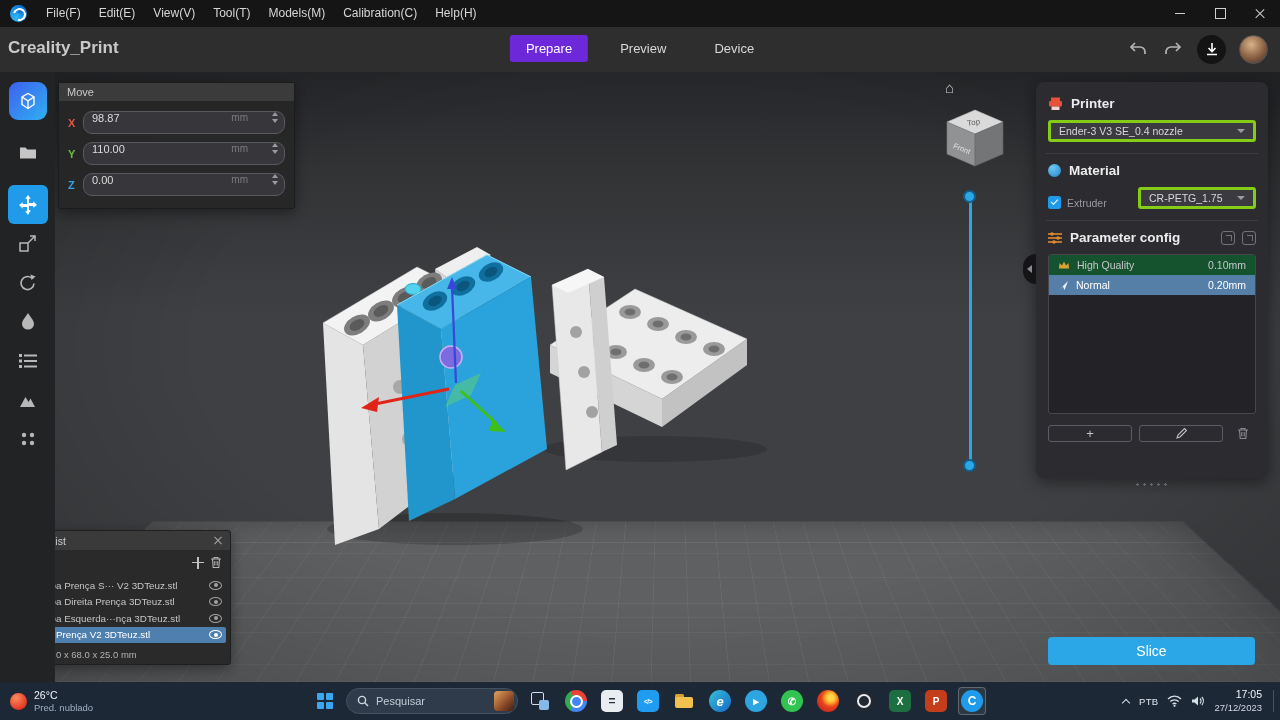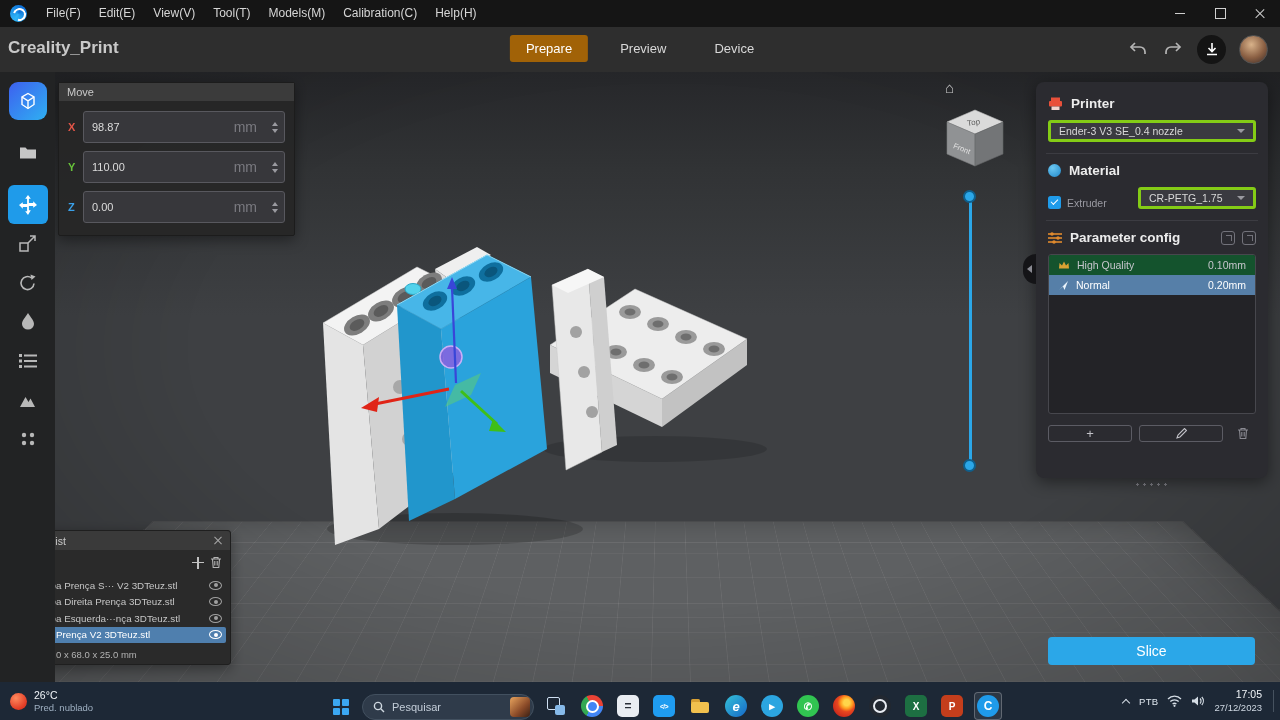--- a/index.html
+++ b/index.html
@@ -17,21 +17,21 @@
 .wc-max::after{content:"";width:9px;height:9px;border:1px solid #d0d0d0}
 .wc-close::before,.wc-close::after{content:"";position:absolute;width:12px;height:1.3px;background:#d0d0d0}
 .wc-close::before{transform:rotate(45deg)}
 .wc-close::after{transform:rotate(-45deg)}
 
 
 .header{position:absolute;top:27px;left:0;right:0;height:45px;background:#2e2e2e;z-index:40}
 .app-title{position:absolute;left:8px;top:11px;font-size:17px;font-weight:bold;color:#c9c9c9}
 .tabs{position:absolute;left:50%;top:8px;transform:translateX(-50%);display:flex;gap:16px;align-items:center}
 .tab{color:#d8d8d8;font-size:13px;padding:6px 16px;border-radius:3px;cursor:default}
-.tab.active{background:#a16207;color:#fff}
+.tab.active{background:#6d28d9;color:#fff}
 .hdr-actions{position:absolute;right:12px;top:7px;display:flex;gap:13px;align-items:center;height:30px}
 .icon-btn{width:22px;height:22px;display:flex;align-items:center;justify-content:center}
 .dl-btn{width:29px;height:29px;border-radius:50%;background:#141414;display:flex;align-items:center;justify-content:center}
 .avatar{width:29px;height:29px;border-radius:50%;background:radial-gradient(circle at 42% 32%,#d8b28a,#8a5f43 55%,#41302a 95%);border:1px solid #555}
 
 
 .sidebar{position:absolute;left:0;top:72px;bottom:38px;width:55px;background:#222324;z-index:30;display:flex;flex-direction:column;align-items:center;padding-top:10px}
 .side-logo{width:38px;height:38px;border-radius:9px;background:linear-gradient(135deg,#3d60ef,#2fb0f2);display:flex;align-items:center;justify-content:center;margin-bottom:13px}
 .side-btn{width:40px;height:39px;border-radius:6px;display:flex;align-items:center;justify-content:center}
 .side-btn.active{background:#1f9bea}
@@ -53,23 +53,23 @@
 .clip-handle.top{top:0}
 .clip-handle.bottom{bottom:0}
 
 
 .float-panel{position:absolute;left:58px;top:82px;width:237px;background:rgba(38,38,38,.96);border:1px solid #1c1c1c;border-radius:2px;z-index:20;box-shadow:0 4px 14px rgba(0,0,0,.4)}
 .fp-title{height:18px;background:#3b3b3b;color:#c9c9c9;font-size:11px;line-height:18px;padding-left:8px}
 .fp-body{padding:10px 9px 12px}
 .axis-row{display:flex;align-items:center;margin-bottom:8px}
 .axis-label{width:15px;font-size:11px;font-weight:bold}
 .axis-x{color:#e05548}.axis-y{color:#67c23a}.axis-z{color:#3aa0e8}
-.axis-input{flex:1;height:32px;background:#37373b;border:1px solid #58585e;border-radius:3px;display:flex;align-items:center;padding:0 4px 0 8px}
+.axis-input{flex:1;height:23px;background:#37373b;border:1px solid #58585e;border-radius:9px;display:flex;padding:0 4px 0 8px}
 .axis-val{flex:1;font-size:11px;color:#dcdcdc}
-.axis-unit{font-size:14px;color:#7a7a80;margin-right:15px}
+.axis-unit{font-size:10px;color:#7a7a80;margin-right:24px}
 .spin{display:flex;flex-direction:column;gap:3px;padding-right:2px}
 .spin i{width:0;height:0;border-left:3.5px solid transparent;border-right:3.5px solid transparent}
 .spin .up{border-bottom:4px solid #9a9aa0}
 .spin .dn{border-top:4px solid #9a9aa0}
 .fp-buttons{display:flex;gap:12px;margin-top:9px;padding:0 2px}
 .fp-btn{flex:1;height:22px;background:#515156;border:none;border-radius:3px;color:#d8d8d8;font-size:11px;display:flex;align-items:center;justify-content:center}
 
 
 .right-panel{position:absolute;left:1036px;top:82px;width:232px;height:396px;background:#2b2b30;border-radius:8px;z-index:20;padding:10px 12px;box-shadow:0 4px 16px rgba(0,0,0,.45)}
 .rp-header{display:flex;align-items:center;gap:8px;color:#ececec;font-size:13.5px;font-weight:bold;margin:4px 0 9px}
@@ -121,21 +121,21 @@
 
 
 .slice-btn{position:absolute;left:1048px;top:637px;width:207px;height:28px;background:#2ba7e8;border:none;border-radius:4px;color:#fff;font-size:14px;display:flex;align-items:center;justify-content:center;z-index:20}
 
 
 .taskbar{position:absolute;left:0;bottom:0;right:0;height:38px;background:#1d2836;z-index:60}
 .tb-weather{position:absolute;left:0;top:0;height:100%;display:flex;align-items:center;gap:7px;padding:0 10px}
 .w-icon{width:17px;height:17px;border-radius:50%;background:radial-gradient(circle at 35% 30%,#ff8a5e,#e03a24 70%)}
 .w-temp{font-size:10.5px;color:#f0f4f8;line-height:1.25}
 .w-desc{font-size:9.5px;color:#9fb0c2;line-height:1.25}
-.tb-center{position:absolute;left:328px;top:0;height:100%;display:flex;align-items:flex-end;gap:8px}
+.tb-center{position:absolute;left:312px;top:0;height:100%;display:flex;align-items:center;gap:8px}
 .start{width:26px;height:26px;display:grid;grid-template-columns:7px 7px;grid-template-rows:7px 7px;gap:1.5px;place-content:center}
 .start span{background:#3ba7f2;border-radius:1px}
 .search{width:172px;height:26px;background:#2f3b4a;border:1px solid #42505f;border-radius:13px;display:flex;align-items:center;padding:0 3px 0 10px;gap:7px}
 .search input{flex:1;background:transparent;border:none;outline:none;color:#dfe7ef;font-size:11px;font-family:inherit;min-width:0}
 .search input::placeholder{color:#c3cdd8}
 .search-thumb{width:20px;height:20px;border-radius:4px;background:linear-gradient(135deg,#e8a45e,#8a4a28 60%,#3a2014);flex:0 0 auto}
 .app-slot{width:28px;height:28px;display:flex;align-items:center;justify-content:center;border-radius:4px}
 .app-slot.active{background:rgba(255,255,255,.07);border:1px solid rgba(255,255,255,.25)}
 .app{width:22px;height:22px;border-radius:5px;display:flex;align-items:center;justify-content:center;font-size:10px;font-weight:bold;color:#fff;position:relative}
 .app.round{border-radius:50%}

